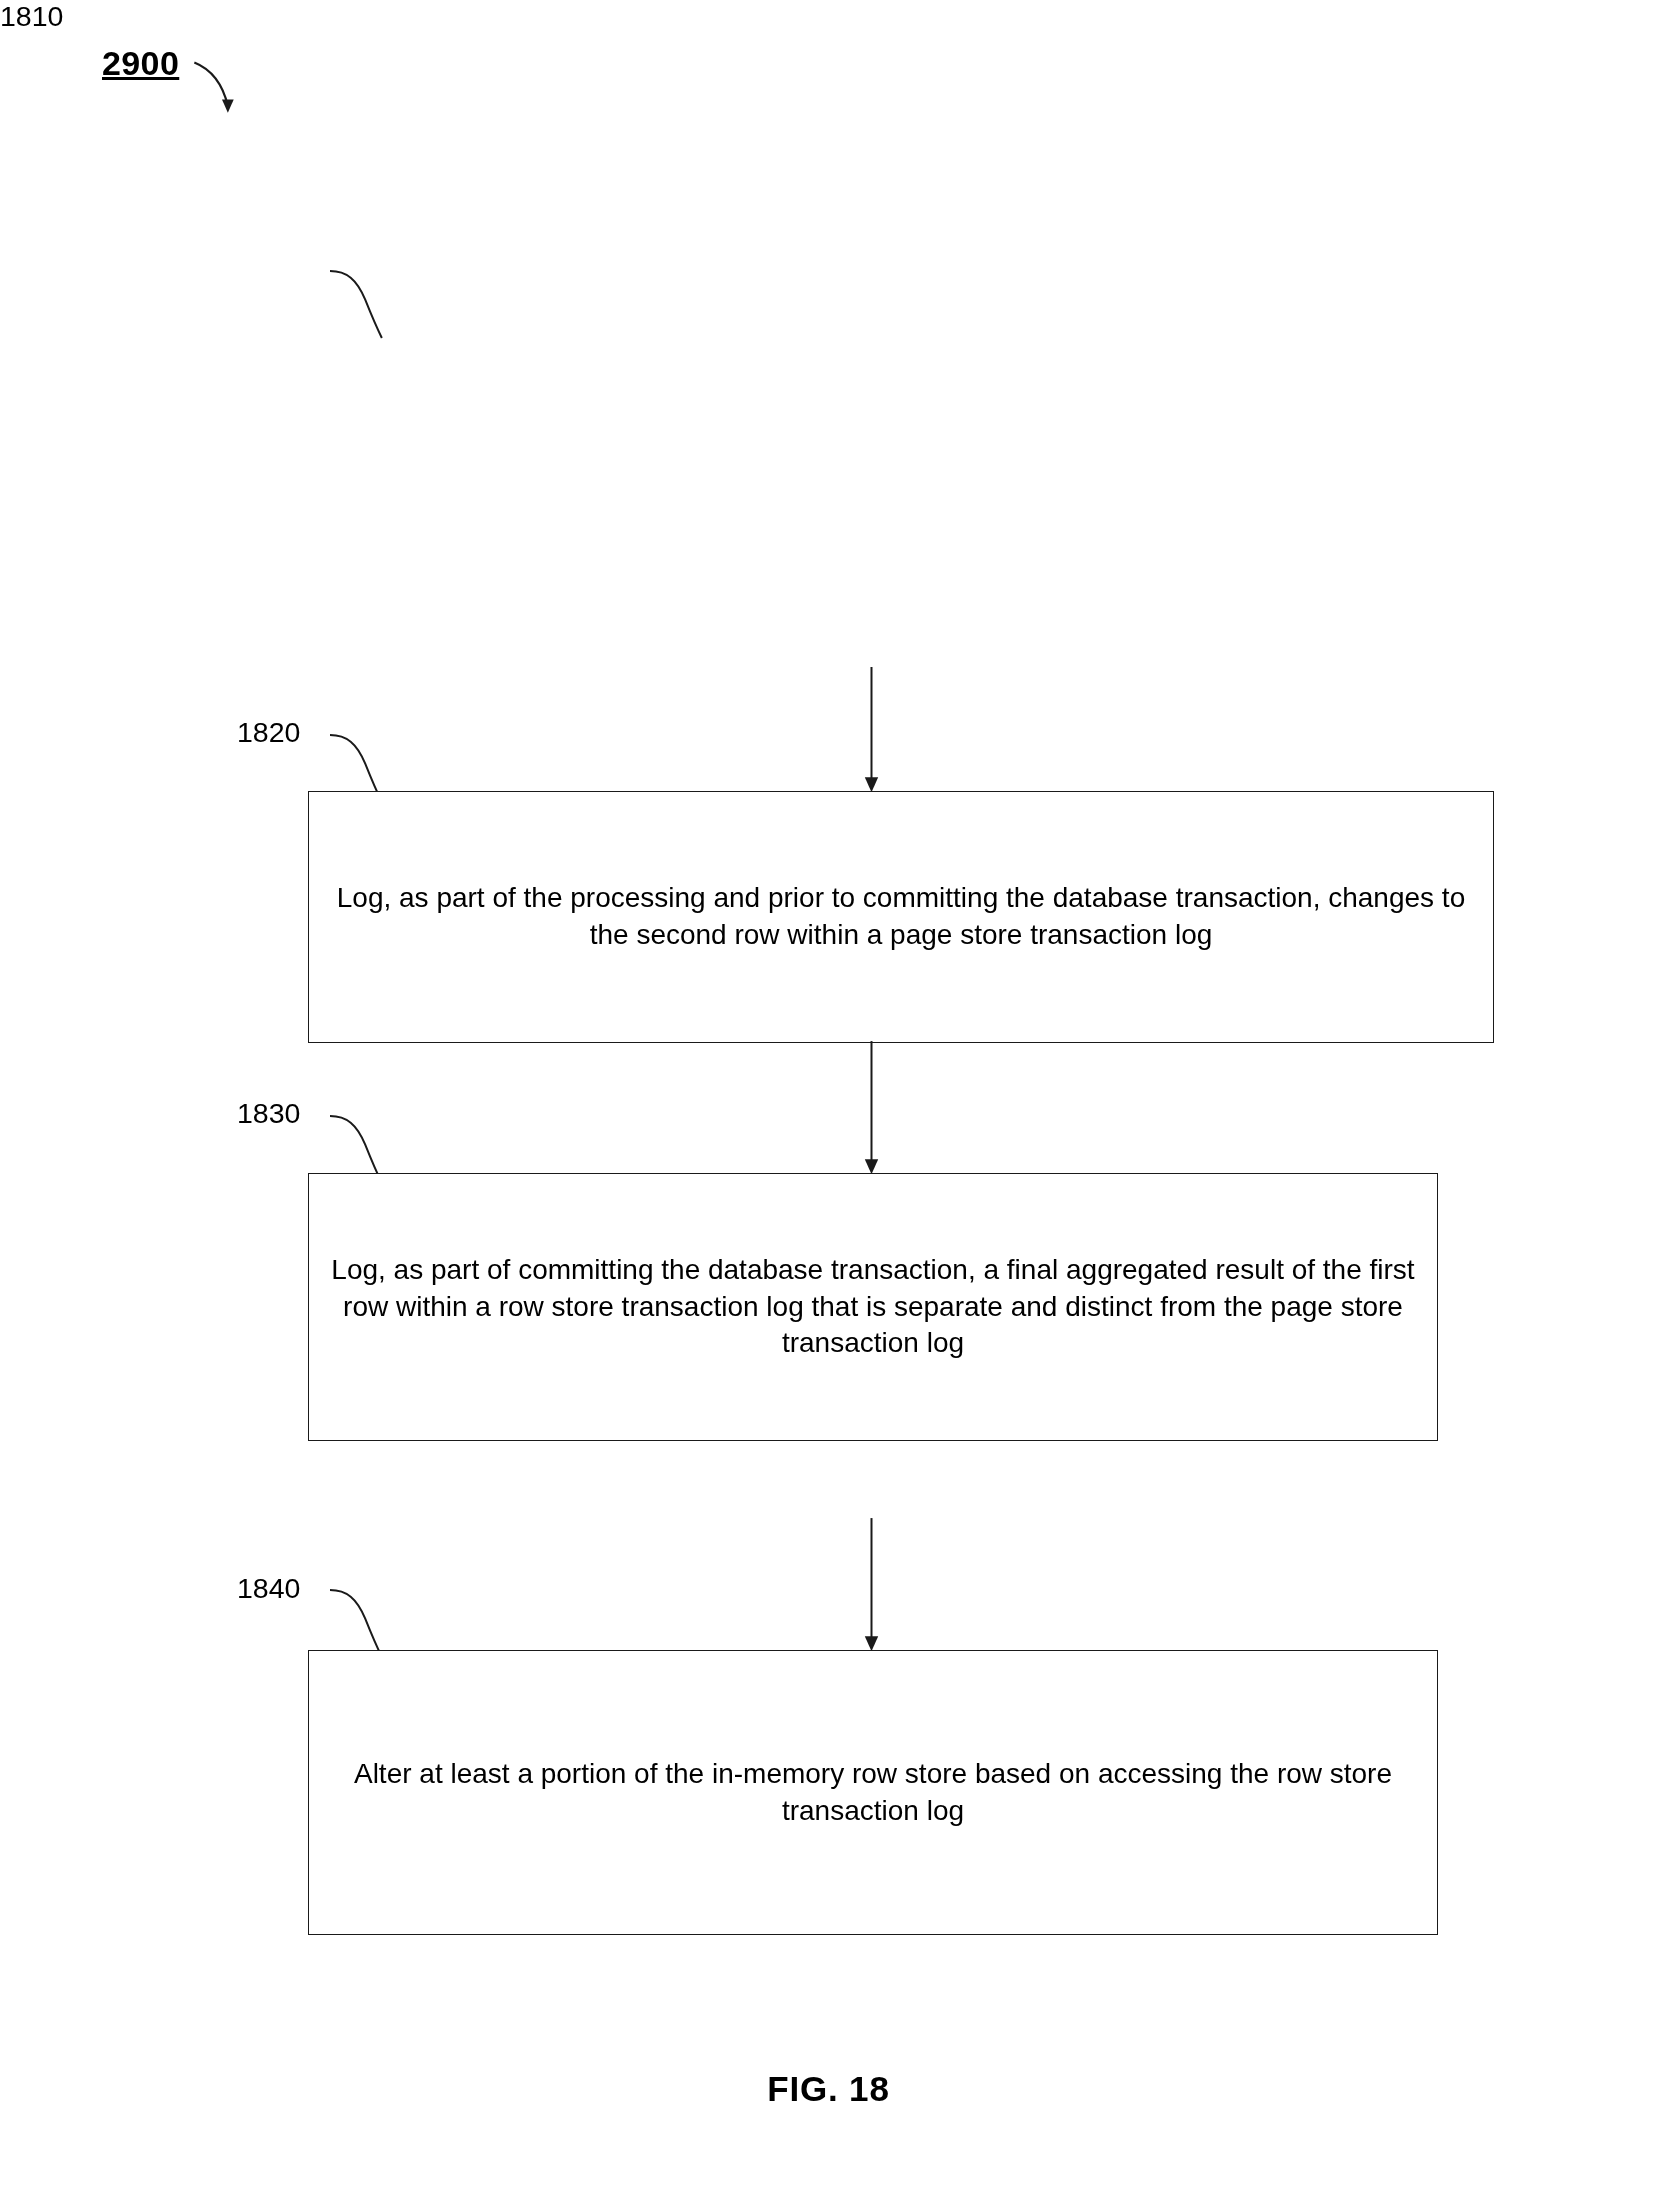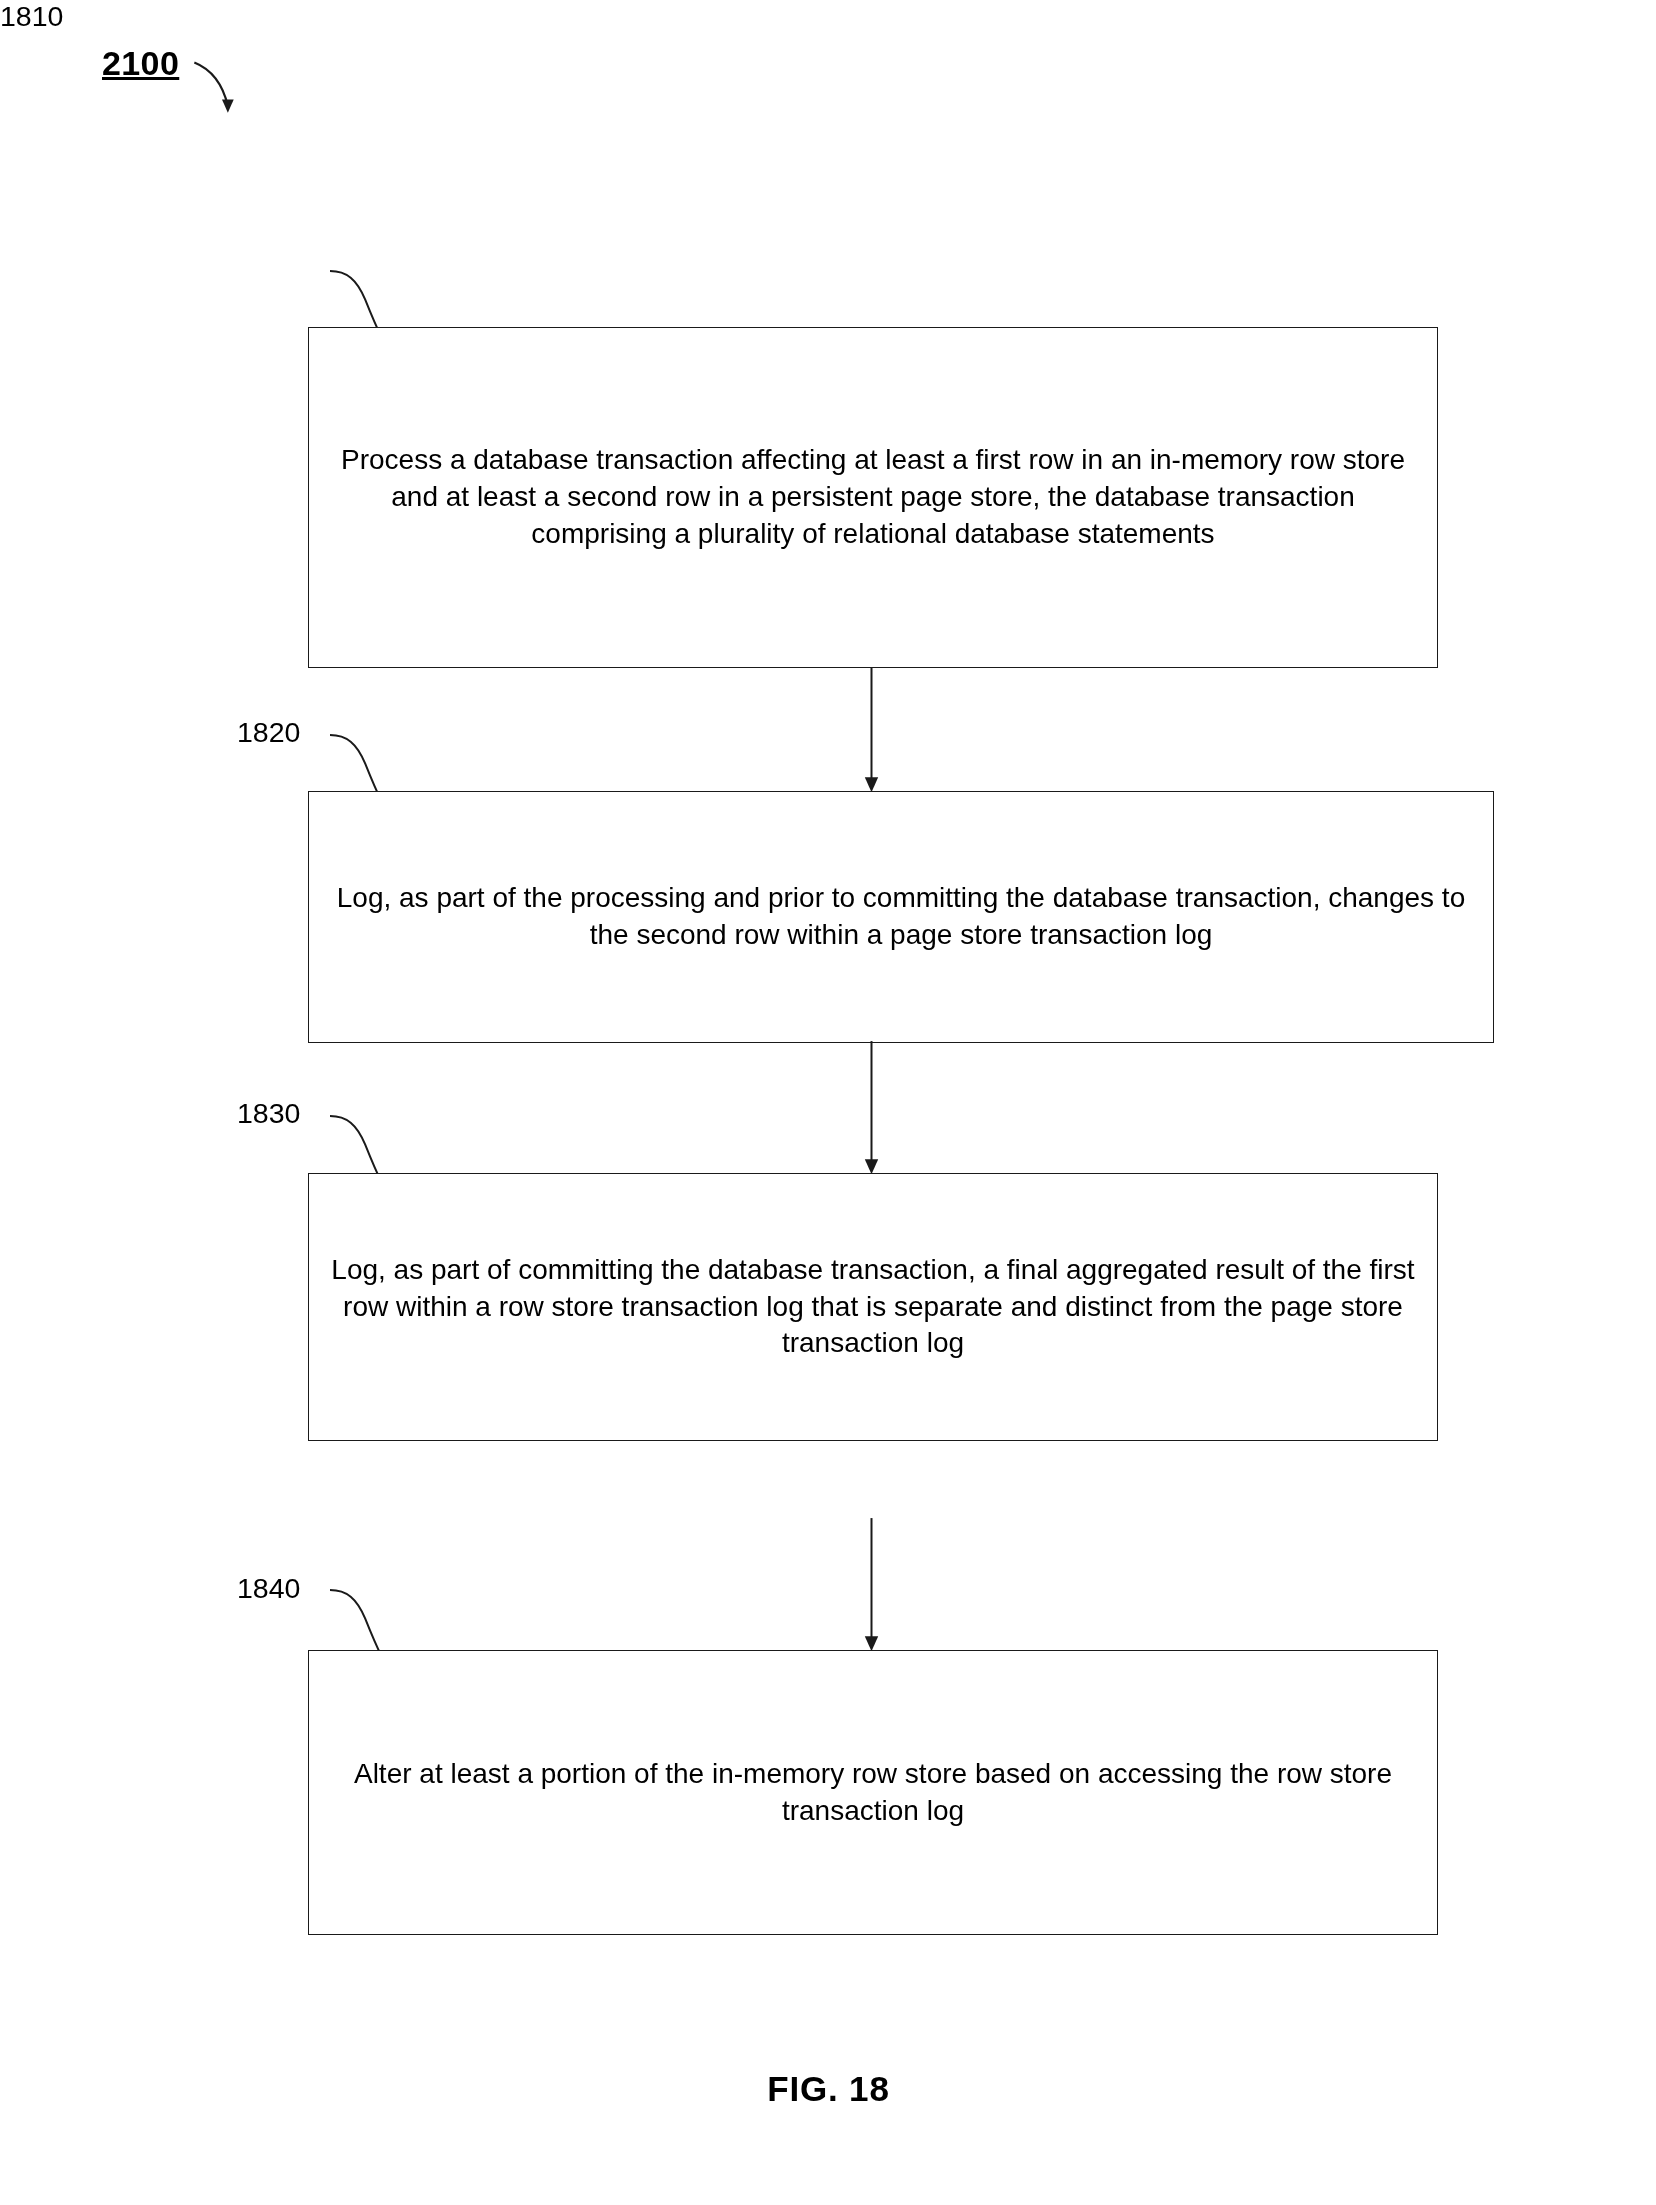--- a/index.html
+++ b/index.html
@@ -108,35 +108,32 @@
     width: 1657px;
     text-align: center;
     font-size: 35px;
     font-weight: bold;
     letter-spacing: 0.8px;
   }
 </style>
 </head>
 <body>
 
-<div class="fig-id">2100</div>
+<div class="fig-id">2900</div>
 <svg class="fig-id-arrow" viewBox="0 0 80 70">
   <path d="M4 4 C 24 12, 38 30, 44 56" fill="none" stroke="#1a1a1a" stroke-width="2.6"></path>
   <path d="M44 64 L37 48 L51 48 Z" fill="#1a1a1a"></path>
 </svg>
 
 <div class="flow">
 
   <div class="ref">1810</div>
   <svg class="leader" id="leader-1810" viewBox="0 0 120 110">
     <path d="M2 6 C 22 6, 34 16, 44 40 C 52 60, 58 74, 64 86" fill="none" stroke="#1a1a1a" stroke-width="2.4"></path>
   </svg>
-  <div class="box" id="box-1810">
-    <div class="box-text">Process a database transaction affecting at least a first row in an in-memory row store and at least a second row in a persistent page store, the database transaction comprising a plurality of relational database statements</div>
-  </div>
 
   <svg class="connector" id="conn-1" viewBox="0 0 80 152">
     <line x1="40" y1="0" x2="40" y2="140" stroke="#1a1a1a" stroke-width="2.4"></line>
     <path d="M40 150 L32 132 L48 132 Z" fill="#1a1a1a"></path>
   </svg>
 
   <div class="ref" id="ref-1820">1820</div>
   <svg class="leader" id="leader-1820" viewBox="0 0 120 110">
     <path d="M2 6 C 22 6, 34 16, 44 40 C 52 60, 58 74, 64 86" fill="none" stroke="#1a1a1a" stroke-width="2.4"></path>
   </svg>

